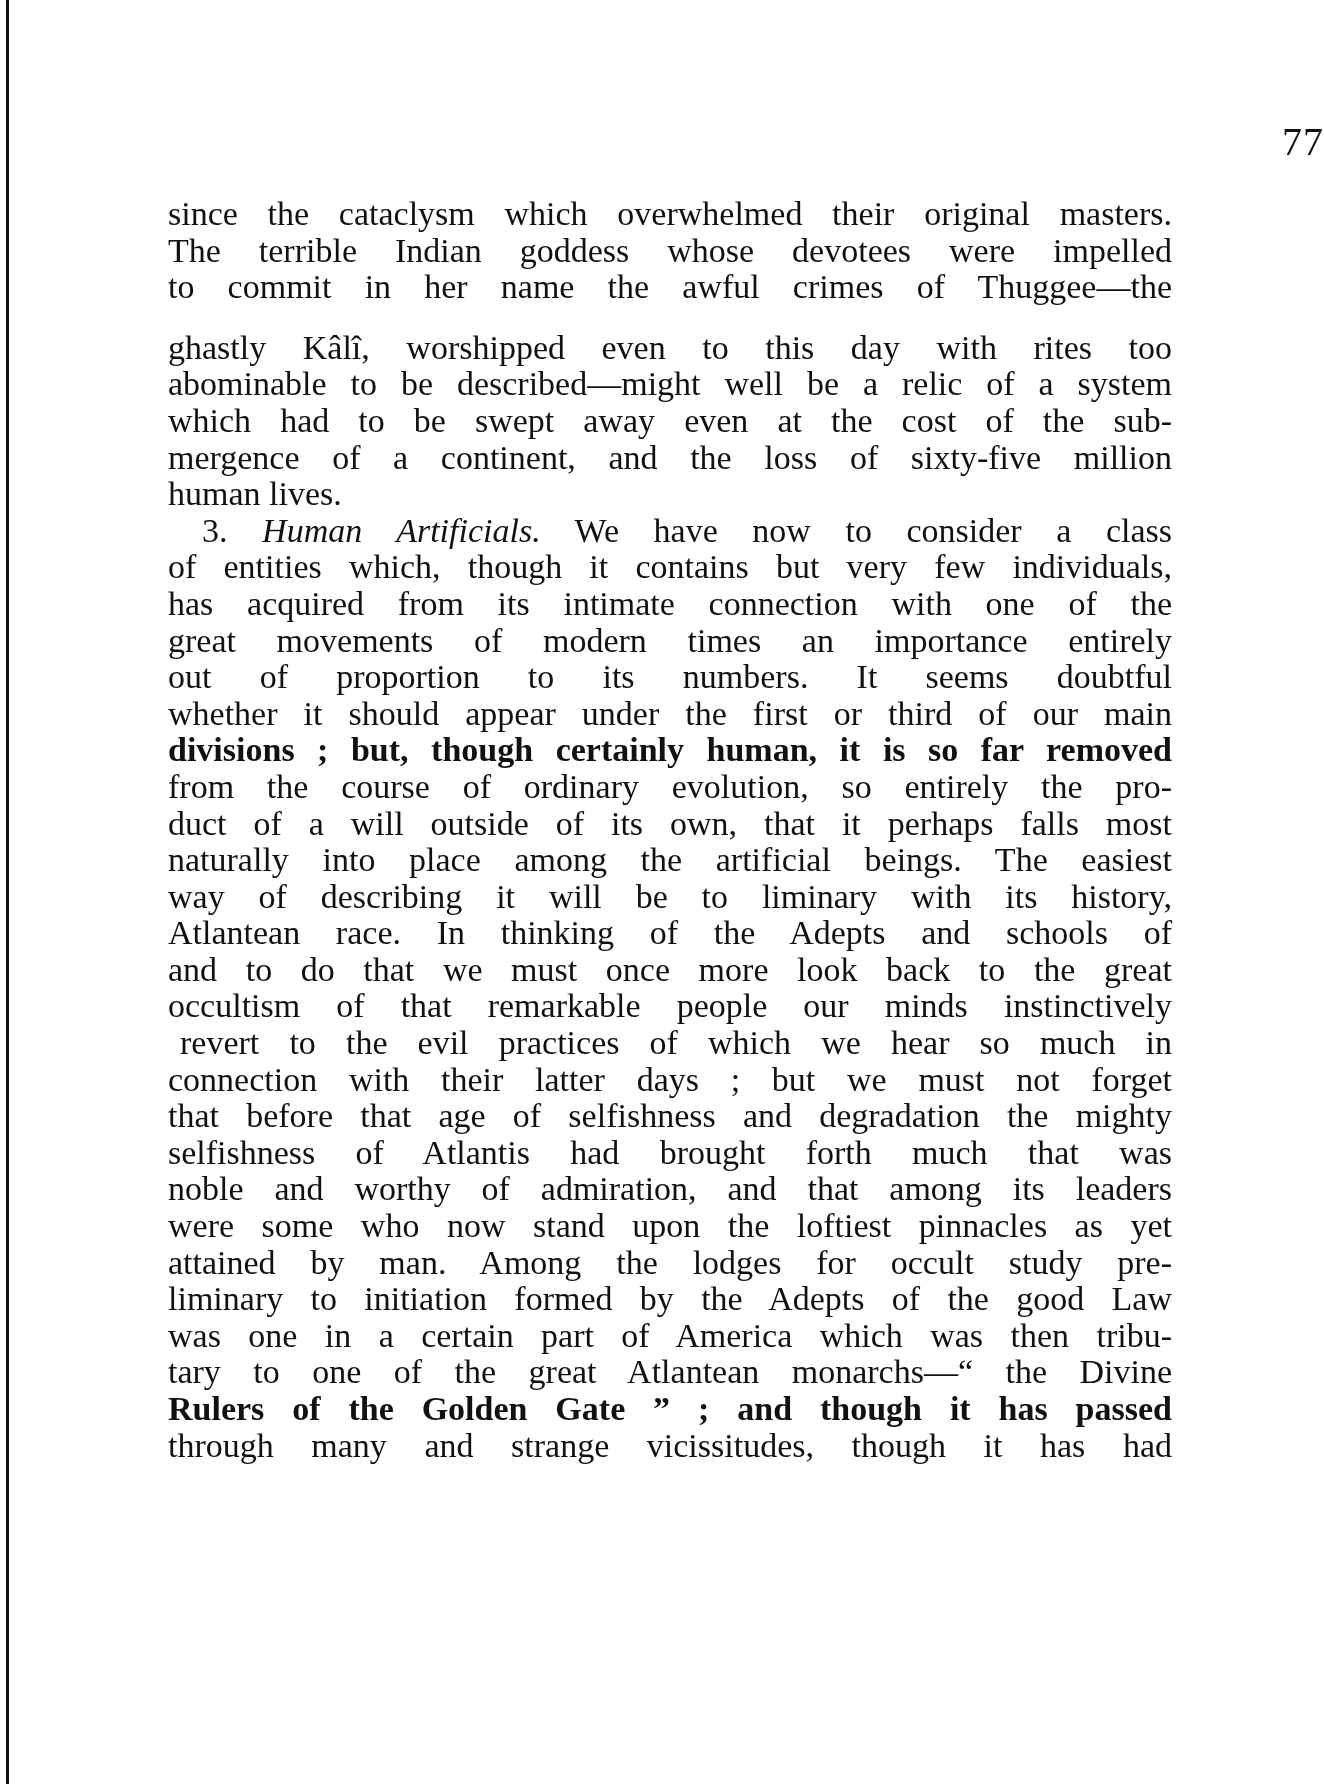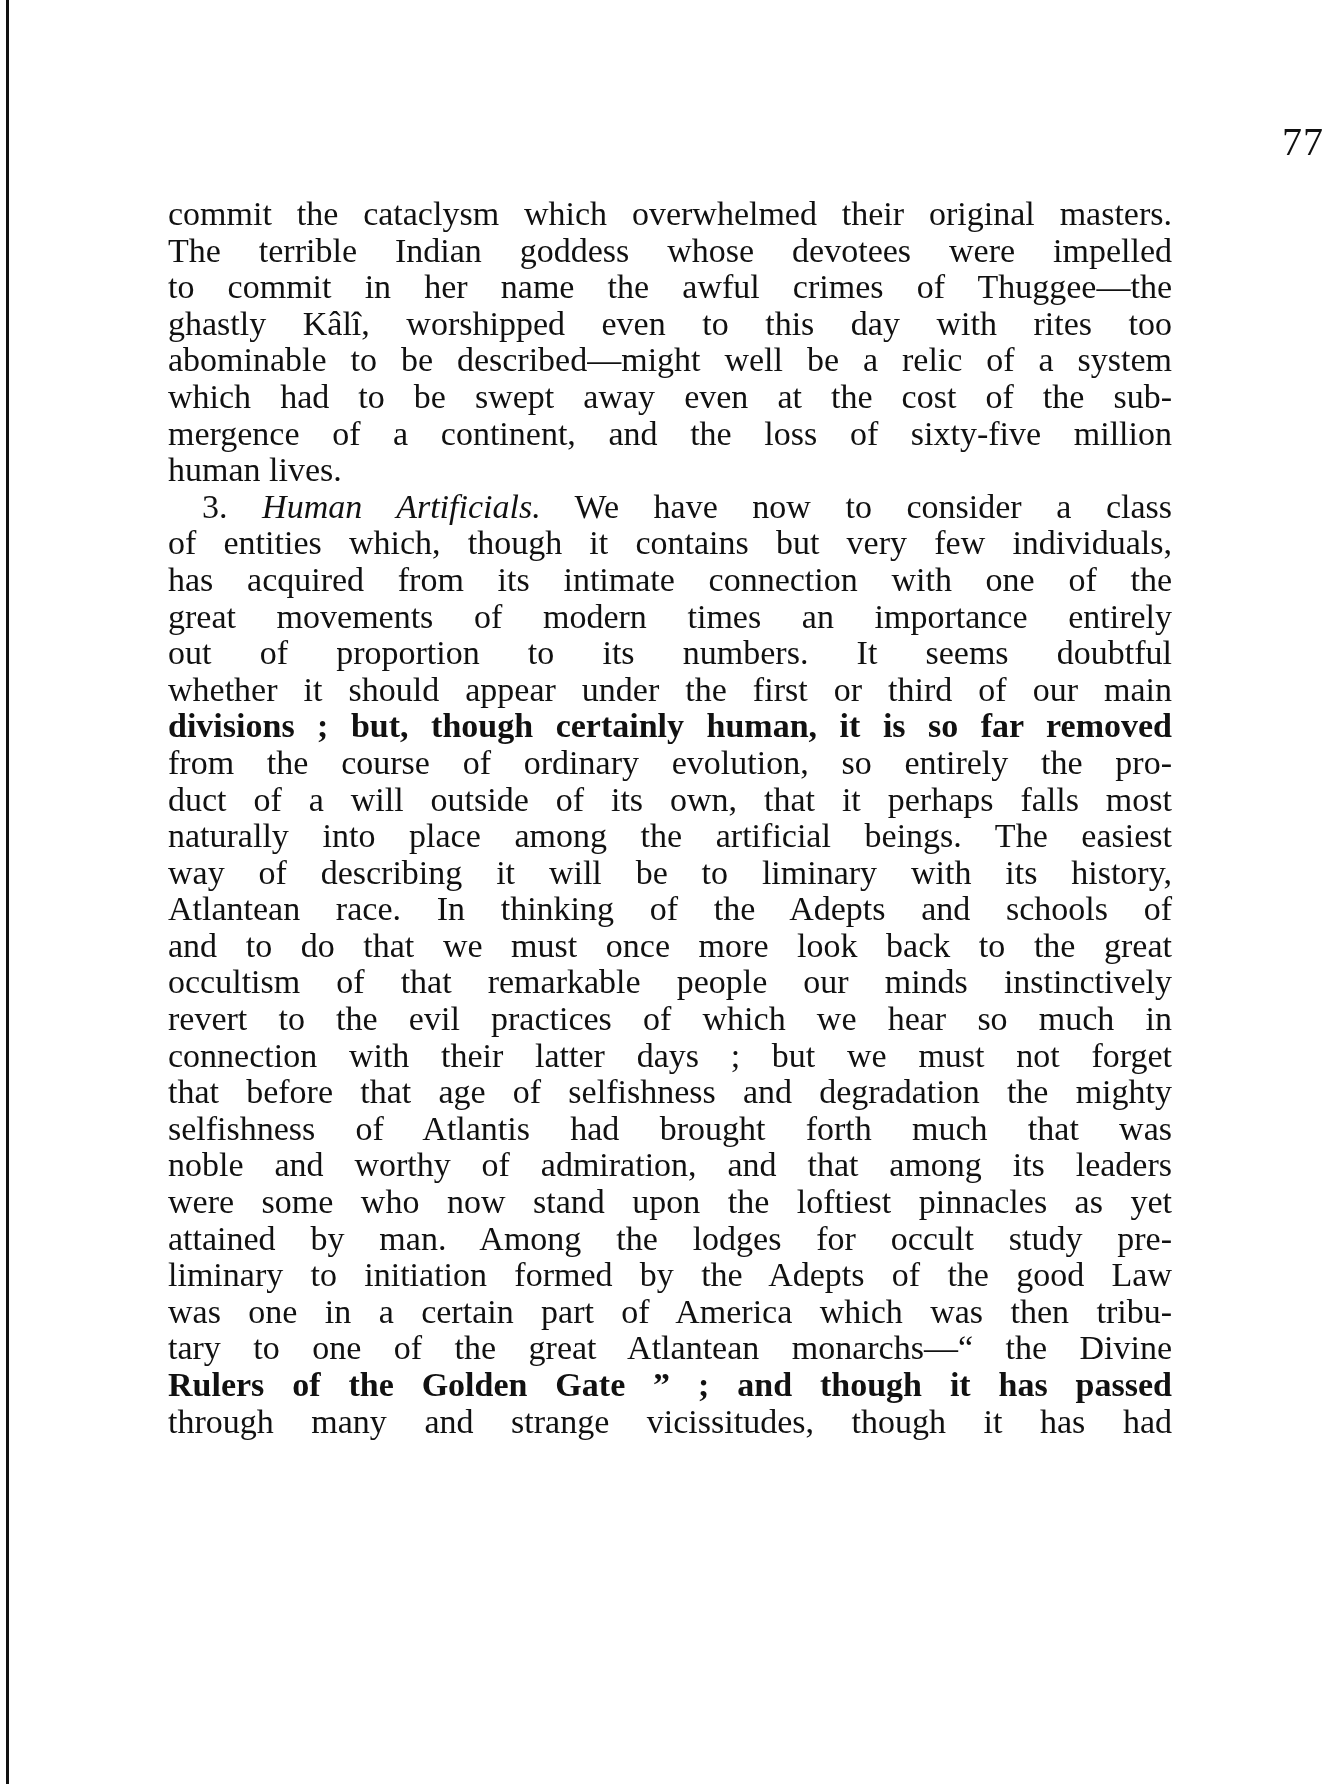--- a/index.html
+++ b/index.html
@@ -24,24 +24,24 @@
   .italic { font-style: italic; }
 </style>
 </head>
 <body>
 
 <div class="binding-edge"></div>
 
 <div class="page-number">77</div>
 
 <div class="text-block">
-  <div class="line" style="display: block; width: auto;">commit the cataclysm which overwhelmed their original masters.</div>
+  <div class="line" style="display: block; width: auto;">since the cataclysm which overwhelmed their original masters.</div>
   <div class="line" style="display: block; width: auto;">The terrible Indian goddess whose devotees were impelled</div>
   <div class="line" style="display: block; width: auto;">to commit in her name the awful crimes of Thuggee—the</div>
-  <div class="line" style="display: block; width: auto;">ghastly Kâlî, worshipped even to this day with rites too</div>
+  <div class="line" style="display: block; width: auto; margin-top: 24px;">ghastly Kâlî, worshipped even to this day with rites too</div>
   <div class="line" style="display: block; width: auto;">abominable to be described—might well be a relic of a system</div>
   <div class="line" style="display: block; width: auto;">which had to be swept away even at the cost of the sub-</div>
   <div class="line" style="display: block; width: auto;">mergence of a continent, and the loss of sixty-five million</div>
   <div class="line last">human lives.</div>
 
   <div class="line indent" style="display: block; width: auto;">
     <span>3.</span>
     <span class="italic">Human Artificials.</span>
     <span>We have now to consider a class</span>
   </div>
@@ -52,21 +52,21 @@
   <div class="line" style="display: block; width: auto;">out of proportion to its numbers.  It seems doubtful</div>
   <div class="line" style="display: block; width: auto;">whether it should appear under the first or third of our main</div>
   <div class="line" style="display: block; width: auto; font-weight: bold;">divisions ; but, though certainly human, it is so far removed</div>
   <div class="line" style="display: block; width: auto;">from the course of ordinary evolution, so entirely the pro-</div>
   <div class="line" style="display: block; width: auto;">duct of a will outside of its own, that it perhaps falls most</div>
   <div class="line" style="display: block; width: auto;">naturally into place among the artificial beings.  The easiest</div>
   <div class="line" style="display: block; width: auto;">way of describing it will be to liminary with its history,</div>
   <div class="line" style="display: block; width: auto;">Atlantean race.  In thinking of the Adepts and schools of</div>
   <div class="line" style="display: block; width: auto;">and to do that we must once more look back to the great</div>
   <div class="line" style="display: block; width: auto;">occultism of that remarkable people our minds instinctively</div>
-  <div class="line" style="display: block; width: auto;">revert to the evil practices of which we hear so much in</div>
+  <div class="line" style="display: block; width: auto; margin-left: 12px;">revert to the evil practices of which we hear so much in</div>
   <div class="line" style="display: block; width: auto;">connection with their latter days ; but we must not forget</div>
   <div class="line" style="display: block; width: auto;">that before that age of selfishness and degradation the mighty</div>
   <div class="line" style="display: block; width: auto;">selfishness of Atlantis had brought forth much that was</div>
   <div class="line" style="display: block; width: auto;">noble and worthy of admiration, and that among its leaders</div>
   <div class="line" style="display: block; width: auto;">were some who now stand upon the loftiest pinnacles as yet</div>
   <div class="line" style="display: block; width: auto;">attained by man.  Among the lodges for occult study pre-</div>
   <div class="line" style="display: block; width: auto;">liminary to initiation formed by the Adepts of the good Law</div>
   <div class="line" style="display: block; width: auto;">was one in a certain part of America which was then tribu-</div>
   <div class="line" style="display: block; width: auto;">tary to one of the great Atlantean monarchs—“ the Divine</div>
   <div class="line" style="display: block; width: auto; font-weight: bold;">Rulers of the Golden Gate ” ; and though it has passed</div>

